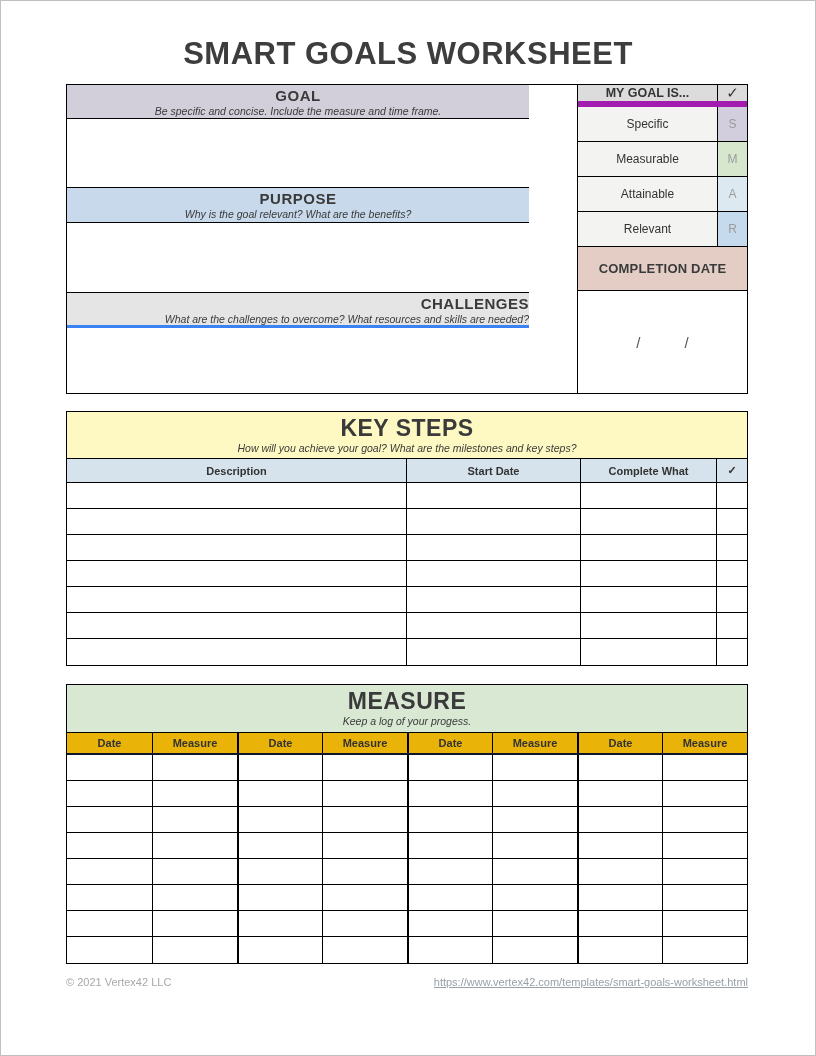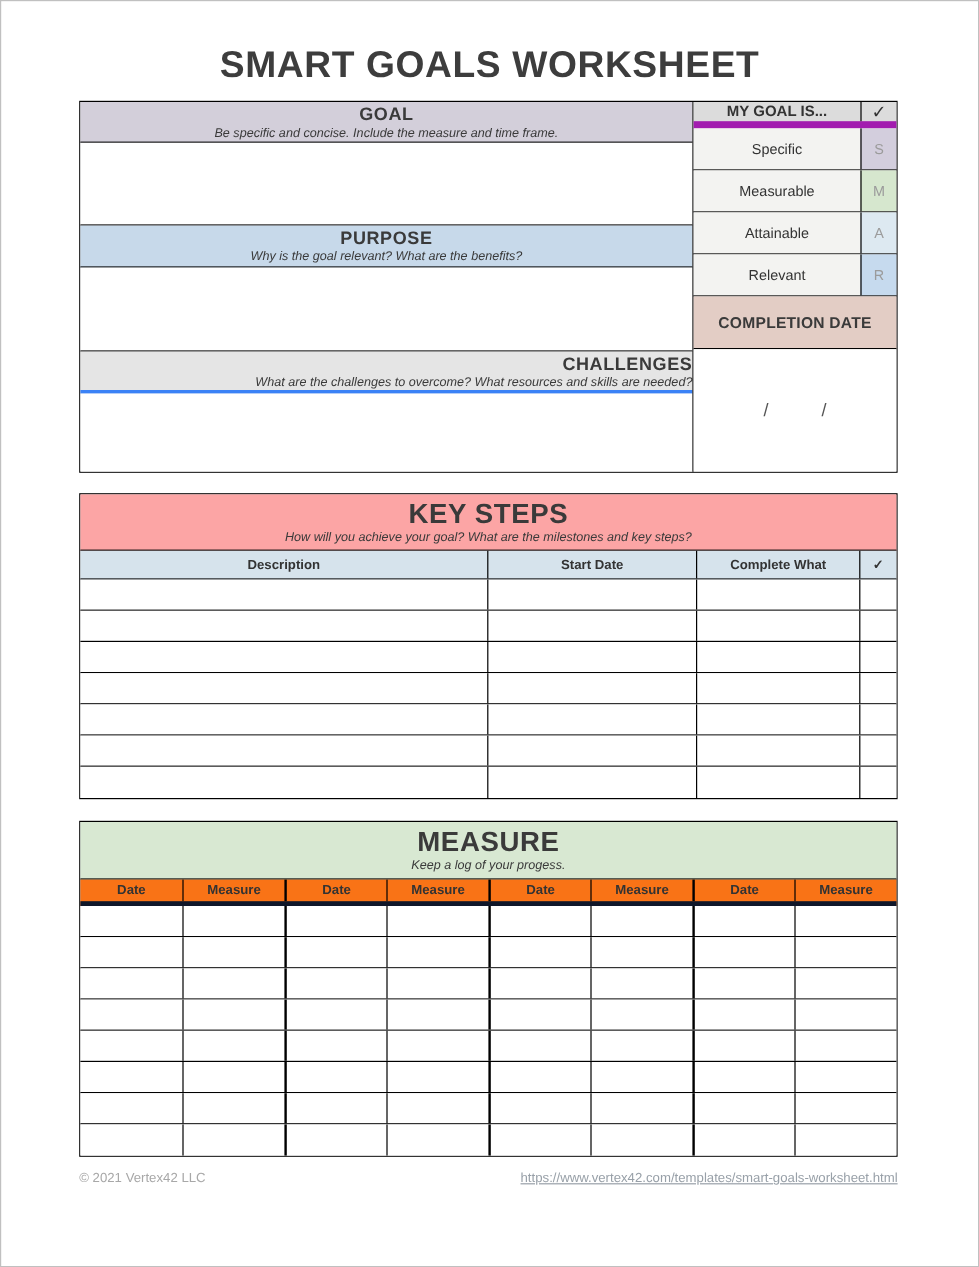--- a/index.html
+++ b/index.html
@@ -9,21 +9,21 @@
     border: 1px solid #c0c0c0; position: relative; overflow: hidden;
     color: #3a3a3a;
   }
   .page-title {
     text-align: center; margin-top: 34px; font-size: 31px; font-weight: bold;
     color: #3d3d3d; letter-spacing: 0.5px; line-height: 37px;
   }
   .content { width: 682px; margin-left: 65px; }
 
   
-  .t1 { margin-top: 12px; height: 310px; border: 1px solid #000; display: flex; }
+  .t1 { margin-top: 12px; height: 310px; border: 1px solid #000; display: flex; gap: 48px; }
   .t1-left { flex: 1; display: flex; flex-direction: column; }
   .sec-head { text-align: center; padding-top: 2px; }
   .sec-head .sec-title { font-size: 15px; font-weight: bold; letter-spacing: 0.5px; line-height: 18px; }
   .sec-head .sec-sub { font-size: 10.5px; font-style: italic; line-height: 13px; }
   .h-goal       { height: 34px; background: #d3cfda; border-bottom: 1px solid #000; }
   .h-purpose    { height: 35px; background: #c7d9ea; border-bottom: 1px solid #000; }
   .h-challenges { height: 35px; background: #e5e5e5; border-bottom: 3px solid #3b82f6; text-align: right; }
   .fill-goal      { height: 69px; border-bottom: 1px solid #000; background: #fff; }
   .fill-purpose   { height: 70px; border-bottom: 1px solid #000; background: #fff; }
   .fill-challenges{ flex: 1; background: #fff; }
@@ -40,36 +40,36 @@
   .t1r-letter { width: 30px; border-left: 1px solid #000; display: flex; align-items: center;
     justify-content: center; font-size: 12px; color: #9b9b9b; }
   .t1r-completion { height: 44px; background: #e3cdc5; border-bottom: 1px solid #000;
     display: flex; align-items: center; justify-content: center;
     font-size: 13px; font-weight: bold; color: #3a3a3a; letter-spacing: 0.2px; }
   .t1r-date { flex: 1; background: #fff; display: flex; align-items: center; justify-content: center;
     column-gap: 44px; font-size: 15px; color: #555; }
 
   
   .t2 { margin-top: 17px; height: 255px; border: 1px solid #000; display: flex; flex-direction: column; }
-  .t2-head { height: 47px; background: #fca5a5; border-bottom: 1px solid #000; text-align: center; padding-top: 3px; }
+  .t2-head { height: 47px; background: #fef9c3; border-bottom: 1px solid #000; text-align: center; padding-top: 3px; }
   .big-title { font-size: 23px; font-weight: bold; letter-spacing: 0.5px; line-height: 27px; color: #3a3a3a; }
   .big-sub { font-size: 10.5px; font-style: italic; line-height: 13px; color: #3a3a3a; }
   .t2-cols, .t2-row { display: grid; grid-template-columns: 339px 174px 136px 1fr; }
   .t2-cols { height: 24px; background: #d6e3ec; border-bottom: 1px solid #000; }
   .t2-col { display: flex; align-items: center; justify-content: center;
     font-size: 11px; font-weight: bold; color: #333; }
   .t2-cols > div + div, .t2-row > div + div { border-left: 1px solid #000; }
   .t2-row { height: 26px; border-bottom: 1px solid #000; background: #fff; }
   .t2-row:last-child { border-bottom: none; }
 
   
   .t3 { margin-top: 18px; height: 280px; border: 1px solid #000; display: flex; flex-direction: column; }
   .t3-head { height: 48px; background: #d8e8d2; border-bottom: 1px solid #000; text-align: center; padding-top: 3px; }
   .t3-cols, .t3-row { display: grid; grid-template-columns: repeat(8, 1fr); }
-  .t3-cols { height: 22px; background: #f97316; border-bottom: 4px solid #0f172a; }
+  .t3-cols { height: 22px; background: #eab308; border-bottom: 2px solid #0f172a; }
   .t3-col { display: flex; align-items: center; justify-content: center;
     font-size: 11px; font-weight: bold; color: #333; }
   .t3-cols > div:nth-child(even), .t3-row > div:nth-child(even) { border-left: 1px solid #000; }
   .t3-cols > div:nth-child(odd):not(:first-child), .t3-row > div:nth-child(odd):not(:first-child) { border-left: 2px solid #000; }
   .t3-row { height: 26px; border-bottom: 1px solid #000; background: #fff; }
   .t3-row:last-child { border-bottom: none; }
 
   
   .footer { margin-top: 12px; display: flex; justify-content: space-between; align-items: baseline;
     font-size: 11px; }

